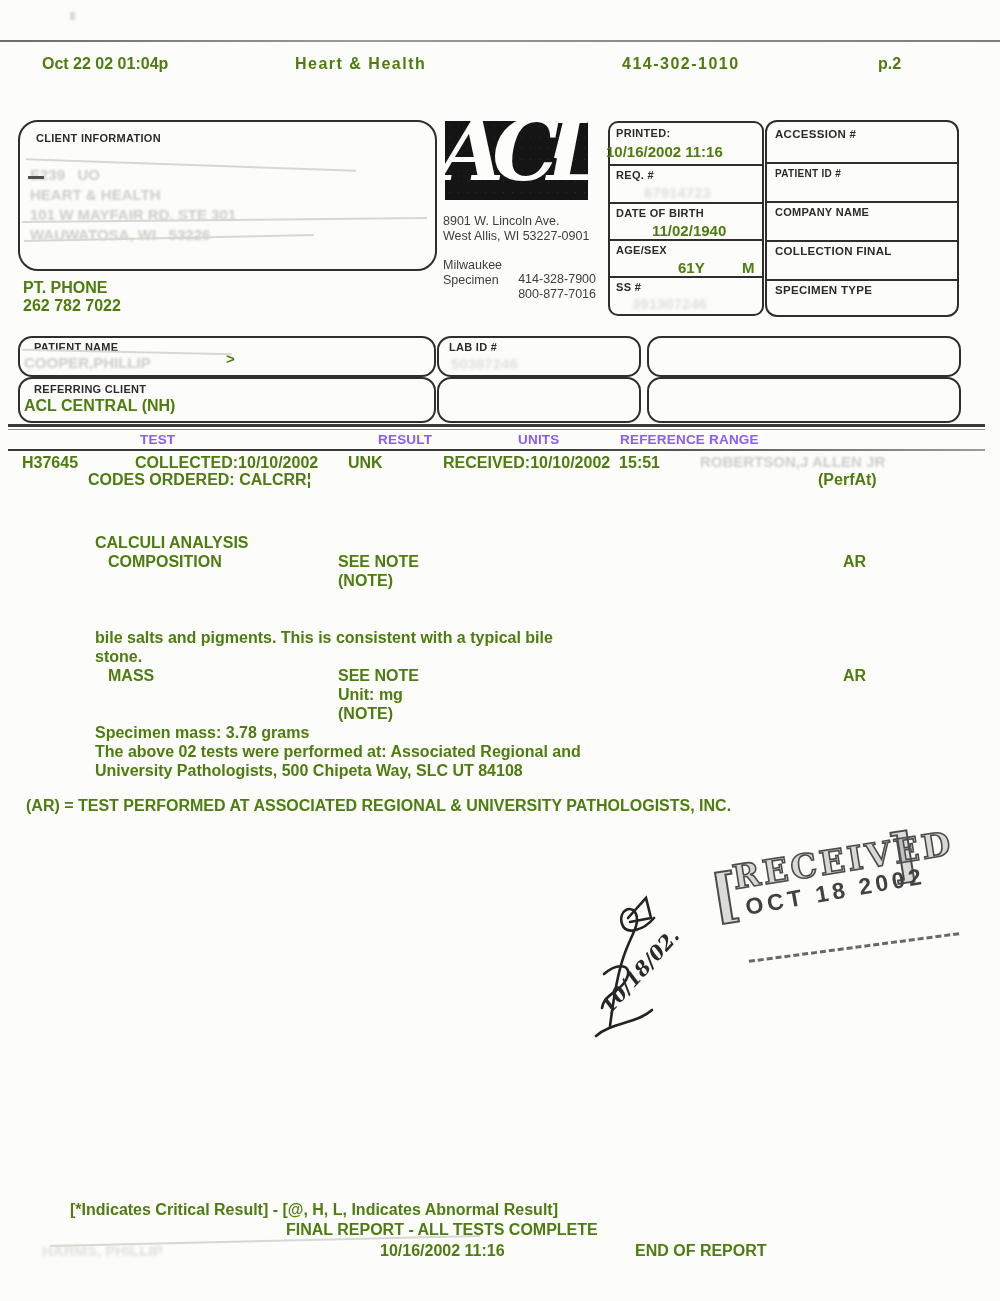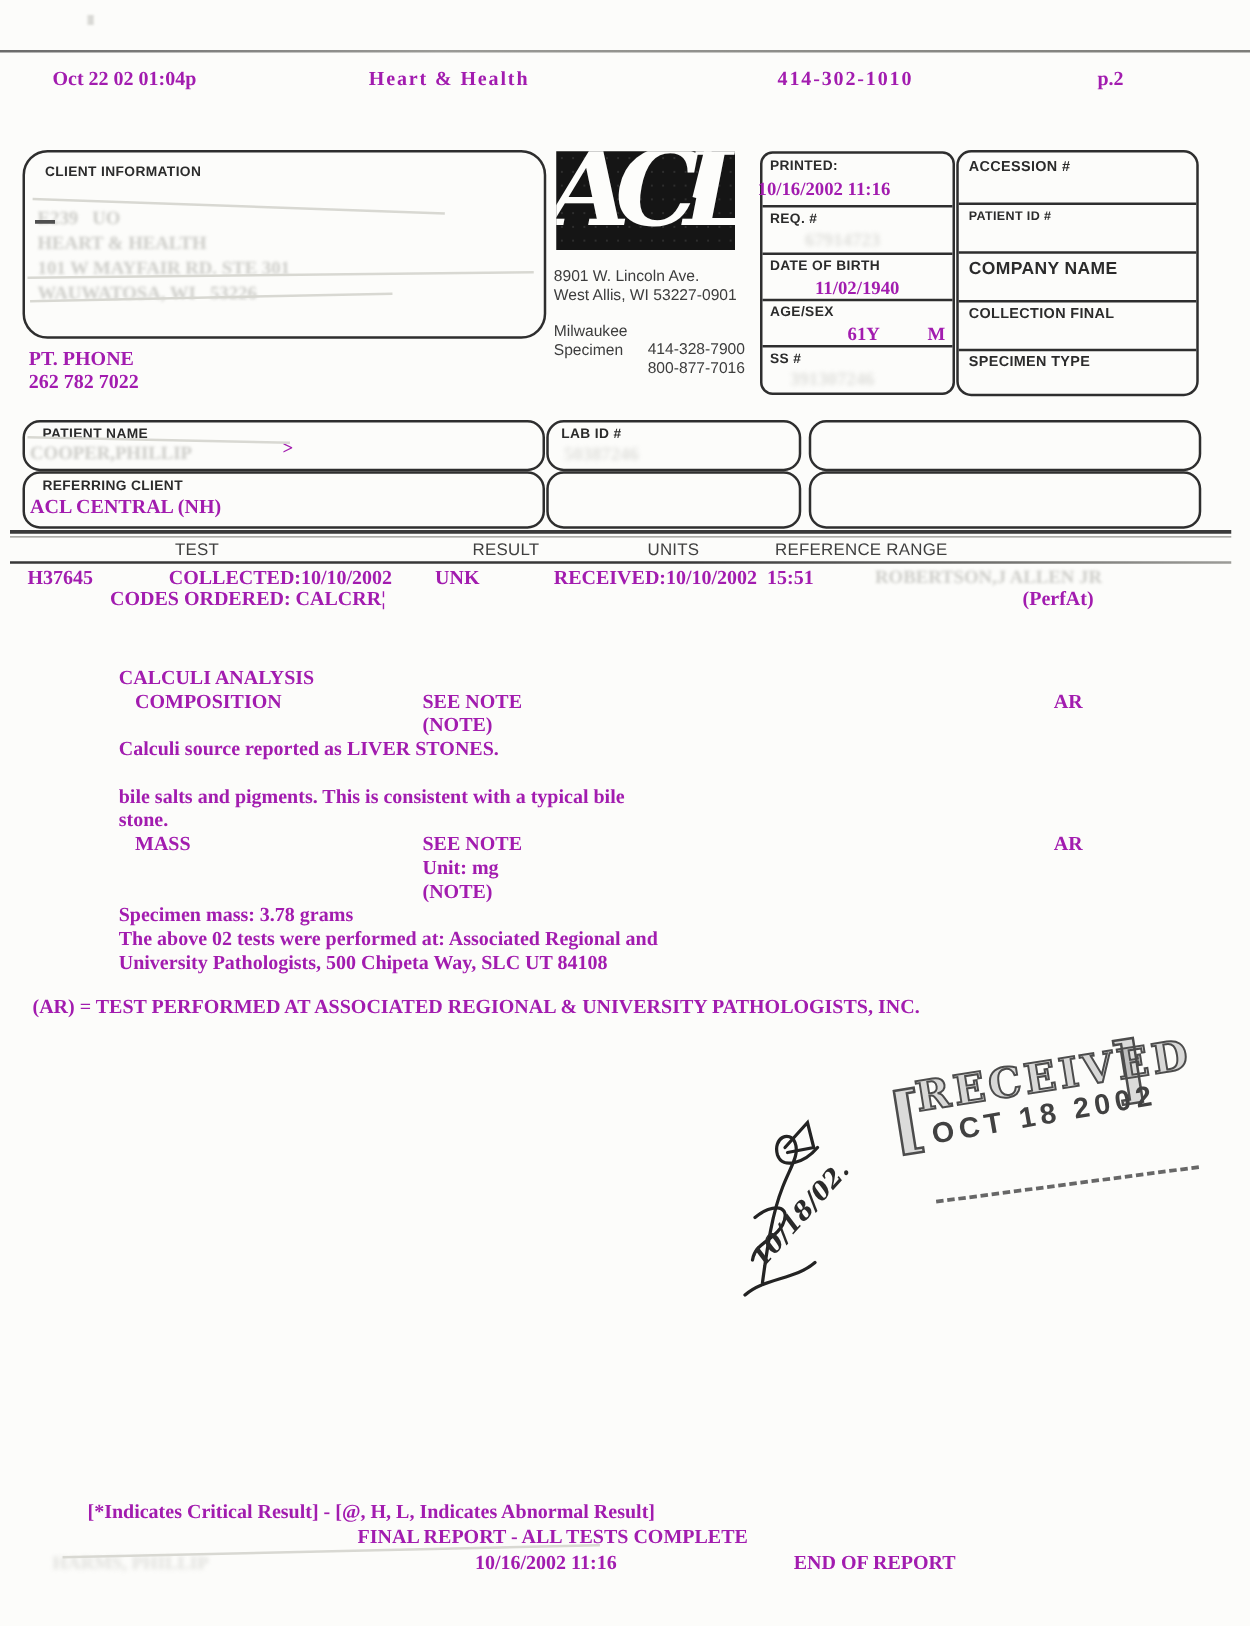--- a/index.html
+++ b/index.html
@@ -2,27 +2,27 @@
 <html><head>
 <meta charset="utf-8">
 <style>
   html,body { margin:0; padding:0; background:#e8e8e6; }
   .page {
     position:relative; width:1000px; height:1301px; margin:0 auto;
     background:#fcfcfa; overflow:hidden;
     font-family:"DejaVu Sans Mono", monospace; color:#1c1c1c;
   }
   
-  .t   { position:absolute; white-space:pre; font-family:Liberation Serif, serif;
-         font-weight:700; font-size:16px; color:#a21caf; line-height:18px; }
+  .t   { position:absolute; white-space:pre; font-family:Liberation Sans, sans-serif;
+         font-weight:700; font-size:16px; color:#4d7c0f; line-height:18px; }
   .t15 { font-size:15px; }
   .sans{ position:absolute; white-space:pre; font-family:"Liberation Sans",sans-serif;
          font-weight:700; font-size:11px; color:#2b2b2b; letter-spacing:.3px; }
   .hdr { position:absolute; white-space:pre; font-family:"Liberation Sans",sans-serif;
-         font-weight:400; font-size:13.5px; color:#404040; letter-spacing:.2px; }
+         font-weight:700; font-size:13.5px; color:#8b5cf6; letter-spacing:.2px; }
   .addr{ position:absolute; white-space:pre; font-family:"Liberation Sans",sans-serif;
          font-weight:400; font-size:12.5px; color:#3d3d3d; }
   .faint { color:#a6a6a0; filter:blur(1.3px); opacity:.55; }
   .xfaint{ color:#b4b4ae; filter:blur(1.6px); opacity:.4; }
   .box { position:absolute; border:2px solid #2e2e2e; border-radius:16px; background:transparent; }
   .hline { position:absolute; background:#3a3a3a; }
   .divider { position:absolute; left:0; right:0; height:1.5px; background:#2e2e2e; }
   .scratch { position:absolute; height:1.5px; background:#d8d8d2; }
   
   .stamp { position:absolute; left:712px; top:845px; width:212px; height:92px;
@@ -110,21 +110,21 @@
     <div class="divider" style="top:153px"></div>
     <div class="sans" style="left:6px;top:158px">SS #</div>
     <div class="t t15 xfaint" style="left:22px;top:172px">391307246</div>
   </div>
 
   <div class="box" style="left:765px;top:120px;width:190px;height:193px;border-radius:12px">
     <div class="sans" style="left:8px;top:6px;font-size:11.5px">ACCESSION #</div>
     <div class="divider" style="top:40px"></div>
     <div class="sans" style="left:8px;top:46px;font-size:10px">PATIENT ID #</div>
     <div class="divider" style="top:79px"></div>
-    <div class="sans" style="left:8px;top:84px;font-size:14px">COMPANY NAME</div>
+    <div class="sans" style="left:8px;top:84px;font-size:11px">COMPANY NAME</div>
     <div class="divider" style="top:118px"></div>
     <div class="sans" style="left:8px;top:123px;font-size:11.5px">COLLECTION FINAL</div>
     <div class="divider" style="top:157px"></div>
     <div class="sans" style="left:8px;top:162px;font-size:11.5px">SPECIMEN TYPE</div>
   </div>
 
   <div class="box" style="left:18px;top:336px;width:414px;height:37px;border-radius:14px">
     <div class="sans" style="left:14px;top:3px">PATIENT NAME</div>
     <div class="t t15 faint" style="left:4px;top:16px">COOPER,PHILLIP</div>
     <div class="t t15" style="left:206px;top:12px">&gt;</div>
@@ -157,21 +157,20 @@
   <div class="t" style="left:443px;top:454px">RECEIVED:10/10/2002  15:51</div>
   <div class="t t15 faint" style="left:700px;top:453px">ROBERTSON,J ALLEN JR</div>
   <div class="t" style="left:88px;top:471px">CODES ORDERED: CALCRR¦</div>
   <div class="t" style="left:818px;top:471px">(PerfAt)</div>
 
   <div class="t" style="left:95px;top:534px">CALCULI ANALYSIS</div>
   <div class="t" style="left:108px;top:553px">COMPOSITION</div>
   <div class="t" style="left:338px;top:553px">SEE NOTE</div>
   <div class="t" style="left:843px;top:553px">AR</div>
   <div class="t" style="left:338px;top:572px">(NOTE)</div>
-  <div class="t" style="left:95px;top:591px">Calculi source reported as LIVER STONES.</div>
   <div class="t" style="left:95px;top:629px">bile salts and pigments. This is consistent with a typical bile</div>
   <div class="t" style="left:95px;top:648px">stone.</div>
   <div class="t" style="left:108px;top:667px">MASS</div>
   <div class="t" style="left:338px;top:667px">SEE NOTE</div>
   <div class="t" style="left:843px;top:667px">AR</div>
   <div class="t" style="left:338px;top:686px">Unit: mg</div>
   <div class="t" style="left:338px;top:705px">(NOTE)</div>
   <div class="t" style="left:95px;top:724px">Specimen mass: 3.78 grams</div>
   <div class="t" style="left:95px;top:743px">The above 02 tests were performed at: Associated Regional and</div>
   <div class="t" style="left:95px;top:762px">University Pathologists, 500 Chipeta Way, SLC UT 84108</div>

